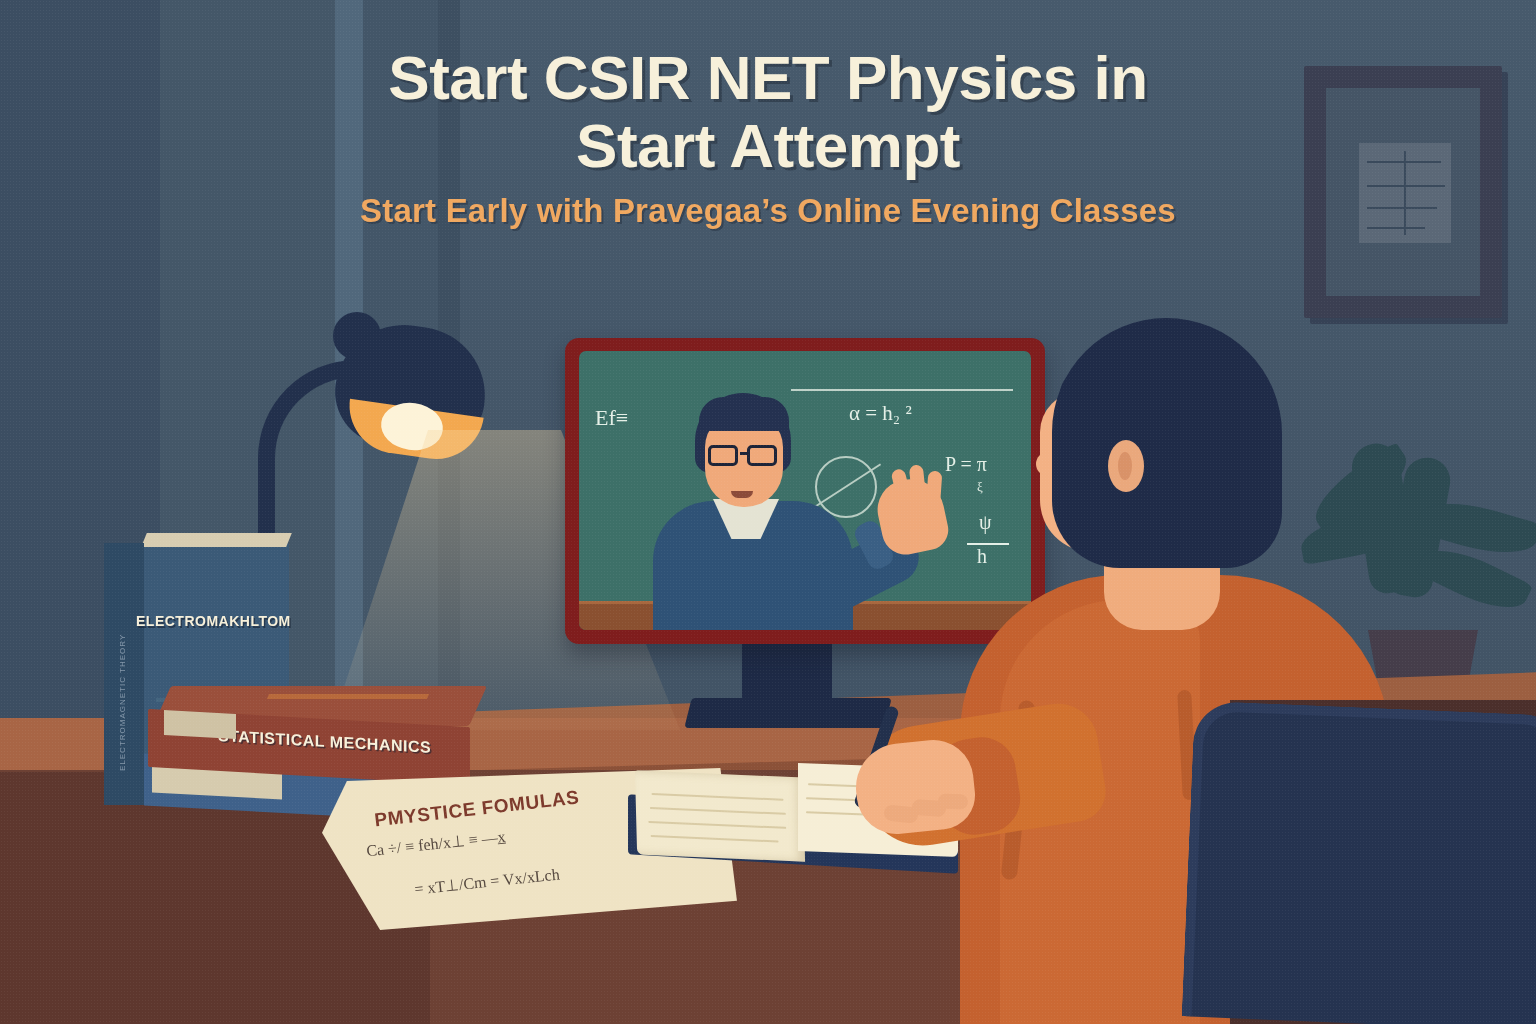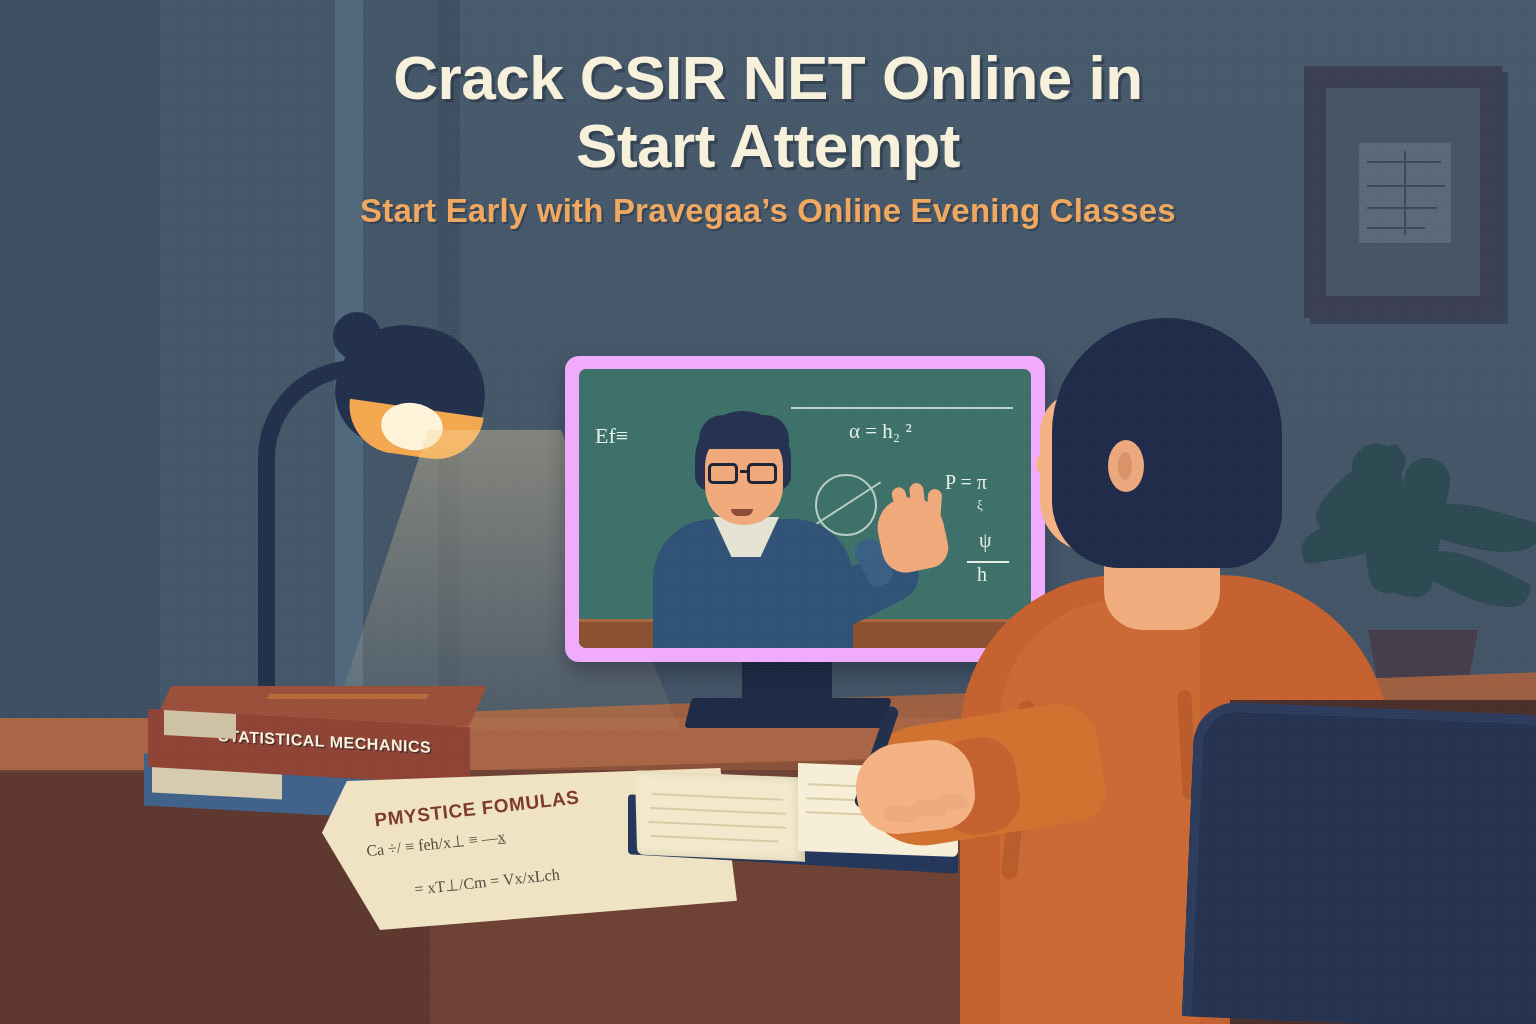--- a/index.html
+++ b/index.html
@@ -97,22 +97,22 @@
   
   .paper { position:absolute; left:322px; top:768px; width:415px; height:162px; background:#efe3c4;
            clip-path:polygon(6% 8%, 96% 0%, 100% 82%, 14% 100%, 0% 40%);
            box-shadow:0 10px 16px rgba(40,22,18,.3); }
   .paper-title { position:absolute; left:52px; top:30px; color:#7d3a2c; font-weight:700;
                  font-size:19px; letter-spacing:.6px; transform:rotate(-6.5deg); white-space:nowrap; }
   .paper-eq { position:absolute; color:#55483f; font-family:"Liberation Serif", serif;
               font-size:16px; transform:rotate(-6deg); white-space:nowrap; }
 
   
-  .mon-bezel { position:absolute; left:565px; top:356px; width:480px; height:306px;
-               background:#f0abfc; border-radius:14px; box-shadow:0 12px 20px rgba(20,25,40,.35); }
+  .mon-bezel { position:absolute; left:565px; top:338px; width:480px; height:306px;
+               background:#7f1d1d; border-radius:14px; box-shadow:0 12px 20px rgba(20,25,40,.35); }
   .mon-screen { position:absolute; left:14px; top:13px; right:14px; bottom:14px;
                 background:#3d7068; border-radius:7px; overflow:hidden; }
   .board-rail { position:absolute; left:0; right:0; bottom:0; height:26px; background:#8a5030; }
   .board-rail2 { position:absolute; left:0; right:0; bottom:22px; height:7px; background:#a8683f; }
   .chalk-line { position:absolute; left:212px; top:38px; width:222px; height:2px; background:#d6e3db; opacity:.85; }
   .chalk { position:absolute; color:#e4efe7; font-family:"Liberation Serif", serif; }
   .chalk-circ { position:absolute; left:236px; top:105px; width:62px; height:62px;
                 border:2px solid #b8cdc3; border-radius:50%; }
   .chalk-slash { position:absolute; left:228px; top:134px; width:80px; height:2px;
                  background:#b8cdc3; transform:rotate(-33deg); }
@@ -251,20 +251,29 @@
   <div class="lamp-bulb"></div>
 
   <div class="desk-top"></div>
   <div class="desk-top2"></div>
   <div class="desk-edge"></div>
   <div class="desk-front"></div>
   <div class="desk-shadow-l"></div>
 
   <div class="lamp-cone"></div>
 
+  <div class="bk bk1">
+    <div class="bk1-pages"></div>
+    <div class="bk1-spine">
+      <span class="spine-txt" style="left:14px;top:28px;height:200px;">ELECTROMAGNETIC THEORY</span>
+    </div>
+    <div class="bk-title" style="left:32px;top:70px;width:150px;font-size:14px;">ELECTROMAKHLTOM</div>
+    <div class="bk1-hl" style="top:155px;"></div>
+    <div class="bk1-hl" style="top:173px;"></div>
+  </div>
 
 
   <div class="bk bk3">
     <div class="bk3-under"></div>
     <div class="bk3-under-pg"></div>
     <div class="bk3-top"></div>
     <div class="bk3-stripe"></div>
     <div class="bk3-face">
       <div class="bk-title" style="left:70px;top:14px;width:250px;font-size:16px;text-align:left;">STATISTICAL MECHANICS</div>
     </div>
@@ -349,19 +358,19 @@
   <div class="st-thumb"></div>
   <div class="st-fing" style="left:884px;top:806px;width:34px;height:16px;transform:rotate(6deg);"></div>
   <div class="st-fing" style="left:912px;top:800px;width:34px;height:16px;transform:rotate(4deg);"></div>
   <div class="st-fing" style="left:938px;top:794px;width:30px;height:15px;transform:rotate(2deg);"></div>
 
   <div class="desk-shadow-r"></div>
   <div class="chair"></div>
   <div class="chair-rim"></div>
 
   <div class="headline">
-    <div class="h-line">Crack CSIR NET Online in</div>
+    <div class="h-line">Start CSIR NET Physics in</div>
     <div class="h-line">Start Attempt</div>
     <div class="sub">Start Early with Pravegaa’s Online Evening Classes</div>
   </div>
 
   <div class="noise"></div>
 </div>
 
 </body></html>

